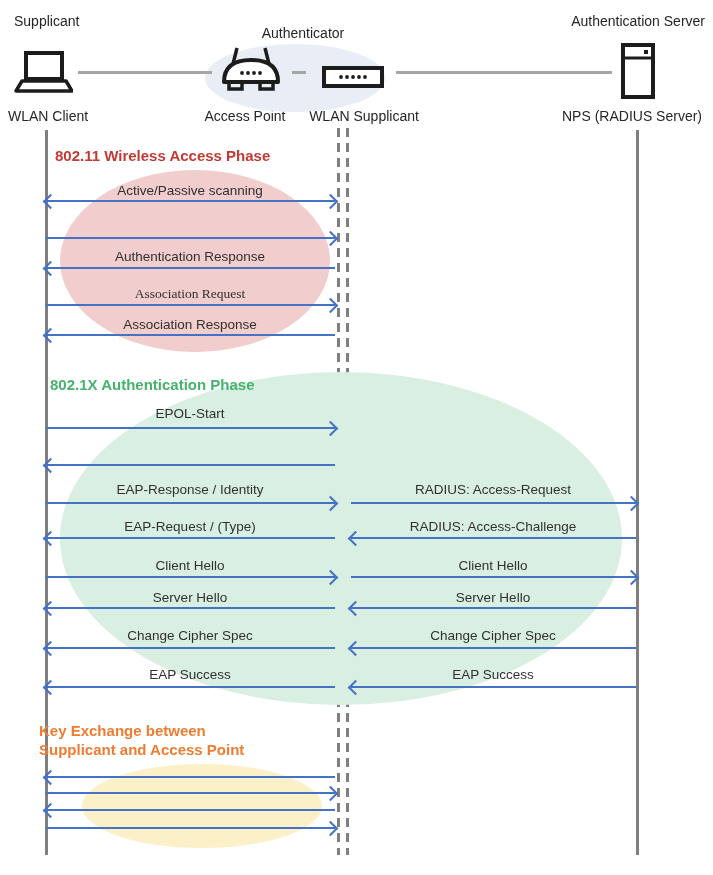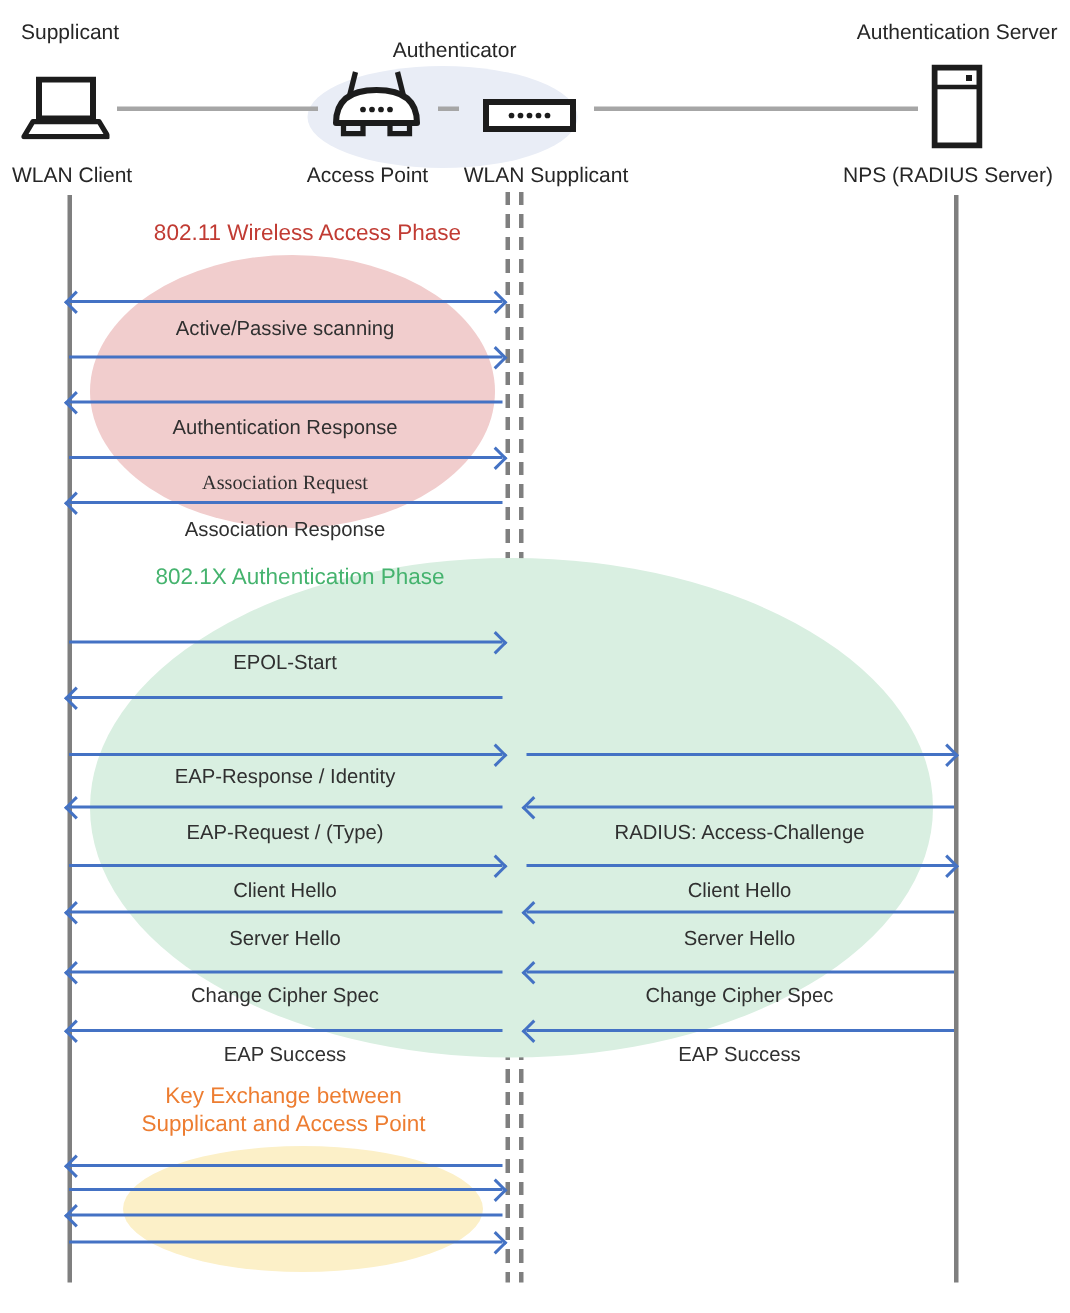--- a/index.html
+++ b/index.html
@@ -12,23 +12,23 @@
   .node-lbl{position:absolute;font-size:14px;color:#262626;white-space:nowrap;text-align:center;}
   
   .lifeline{position:absolute;top:130px;width:3px;height:725px;background:#7F7F7F;}
   .dashline{position:absolute;top:128px;width:3px;height:727px;
     background:repeating-linear-gradient(to bottom,#7F7F7F 0 9px,transparent 9px 15px);}
   
   .conn{position:absolute;top:71px;height:3px;background:#A6A6A6;}
   
   .ellipse{position:absolute;border-radius:50%;}
   
-  .phase-title{position:absolute;font-size:15px;text-align:center;width:300px;white-space:nowrap;}
-  
-  .msg-lbl{position:absolute;font-size:13.5px;color:#303030;text-align:center;white-space:nowrap;z-index:5;margin-top:28px;}
+  .phase-title{position:absolute;font-size:15px;text-align:left;width:300px;white-space:nowrap;font-weight:bold;}
+  
+  .msg-lbl{position:absolute;font-size:13.5px;color:#303030;text-align:center;white-space:nowrap;z-index:5;}
   .msg-lbl.L{left:60px;width:260px;}
   .msg-lbl.R{left:363px;width:260px;}
   
   .arrow{position:absolute;height:2px;background:#4472C4;z-index:4;}
   .arrow.L{left:46px;width:289px;}
   .arrow.R{left:351px;width:285px;}
   .ah{position:absolute;width:9px;height:9px;border-top:2.4px solid #4472C4;border-right:2.4px solid #4472C4;top:-3.8px;}
   .ah.r{right:-1px;transform:rotate(45deg);}
   .ah.l{left:-1px;transform:rotate(-135deg);}
   .icon-wrap{position:absolute;z-index:3;}
@@ -178,20 +178,21 @@
   <div class="arrow L" style="top:792px;">
       <span class="ah r"></span>
     </div>
   <div class="arrow L" style="top:809px;">
       <span class="ah l"></span>
     </div>
   <div class="arrow L" style="top:827px;">
       <span class="ah r"></span>
     </div>
 
+  <div class="msg-lbl R" style="top:482px;">RADIUS: Access-Request</div>
   <div class="arrow R" style="top:502px;">
       <span class="ah r"></span>
     </div>
 
   <div class="msg-lbl R" style="top:519px;">RADIUS: Access-Challenge</div>
   <div class="arrow R" style="top:537px;">
       <span class="ah l"></span>
     </div>
 
   <div class="msg-lbl R" style="top:558px;">Client Hello</div>

